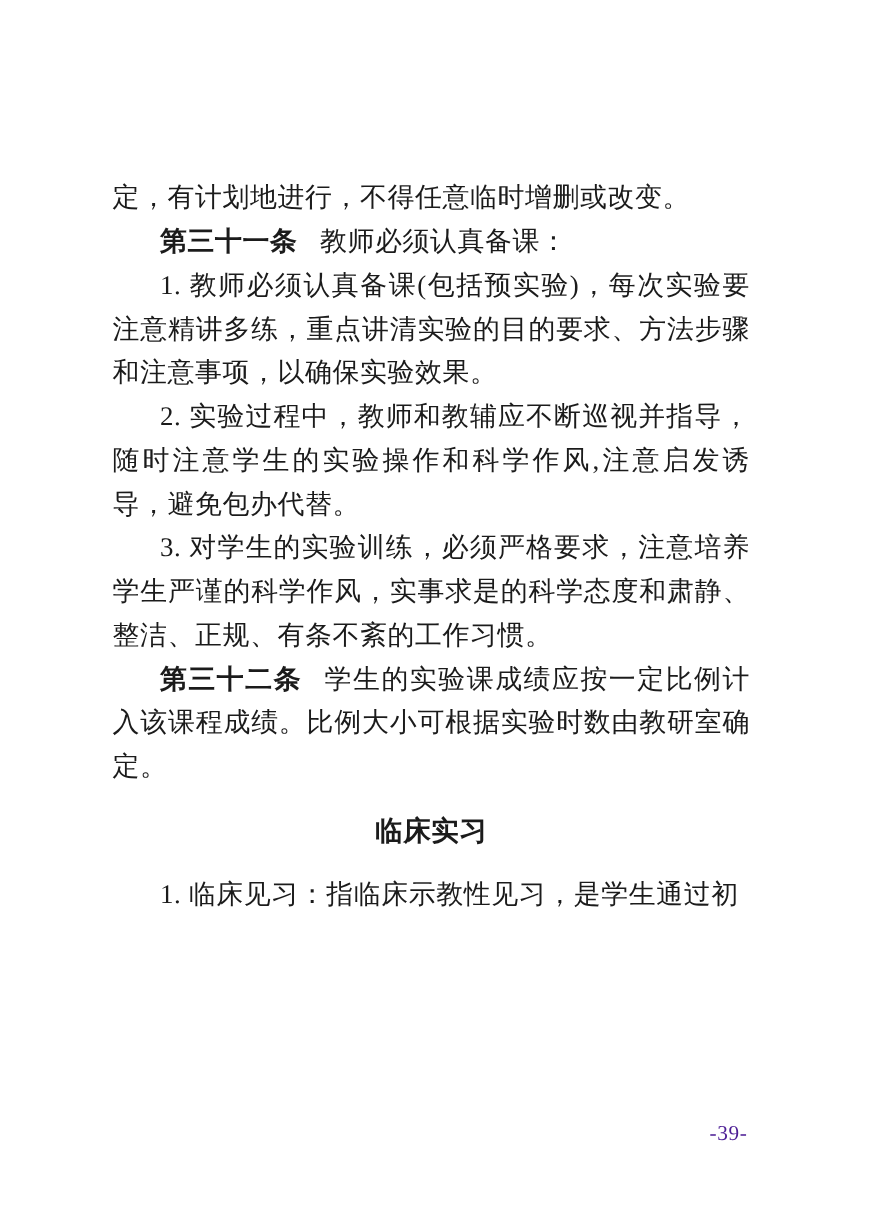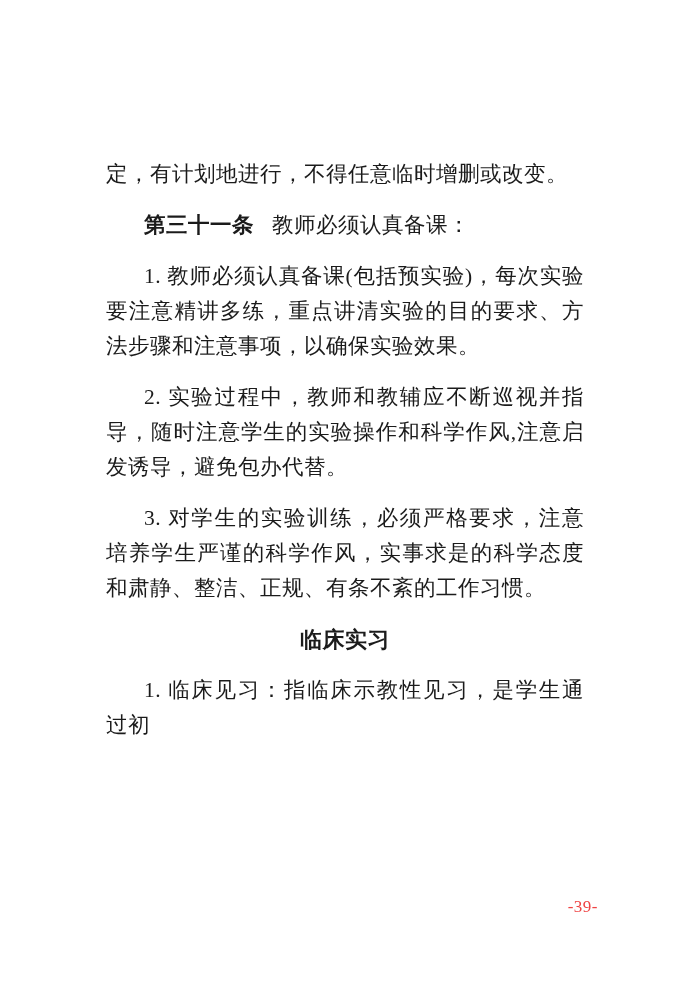--- a/index.html
+++ b/index.html
@@ -20,67 +20,68 @@
     position: absolute;
     left: 90px;
     top: 141px;
     width: 510px;
     font-size: 21.5px;
     line-height: 35px;
     text-align: justify;
     letter-spacing: 0.5px;
   }
   .para {
-    margin: 16px;
+    margin: 0;
     padding: 0;
     text-indent: 38px;
   }
   .para.no-indent {
     text-indent: 0;
   }
   .article-label {
     font-weight: bold;
     margin-right: 18px;
   }
   .section-heading {
-    margin: 0;
+    margin: 16px;
     padding: 0;
     text-indent: 0;
     text-align: center;
     font-weight: bold;
     font-size: 22px;
     line-height: 35px;
   }
   .page-number {
     position: absolute;
     top: 897px;
     right: 97px;
     font-size: 17px;
     letter-spacing: 0.5px;
-    color: #ef4444;
+    color: #4c1d95;
   }
 </style>
 </head>
 <body>
 
 <div class="page">
 
   <div class="text-block">
 
     <p class="para no-indent">定，有计划地进行，不得任意临时增删或改变。</p>
 
     <p class="para"><span class="article-label">第三十一条</span><span>教师必须认真备课：</span></p>
 
     <p class="para">1. 教师必须认真备课(包括预实验)，每次实验要注意精讲多练，重点讲清实验的目的要求、方法步骤和注意事项，以确保实验效果。</p>
 
     <p class="para">2. 实验过程中，教师和教辅应不断巡视并指导，随时注意学生的实验操作和科学作风,注意启发诱导，避免包办代替。</p>
 
     <p class="para">3. 对学生的实验训练，必须严格要求，注意培养学生严谨的科学作风，实事求是的科学态度和肃静、整洁、正规、有条不紊的工作习惯。</p>
 
 
+    <p class="para"><span class="article-label">第三十二条</span><span>学生的实验课成绩应按一定比例计入该课程成绩。比例大小可根据实验时数由教研室确定。</span></p>
 
     <div class="section-heading">临床实习</div>
 
 
     <p class="para">1. 临床见习：指临床示教性见习，是学生通过初</p>
 
   </div>
 
   <div class="page-number">-39-</div>
 

